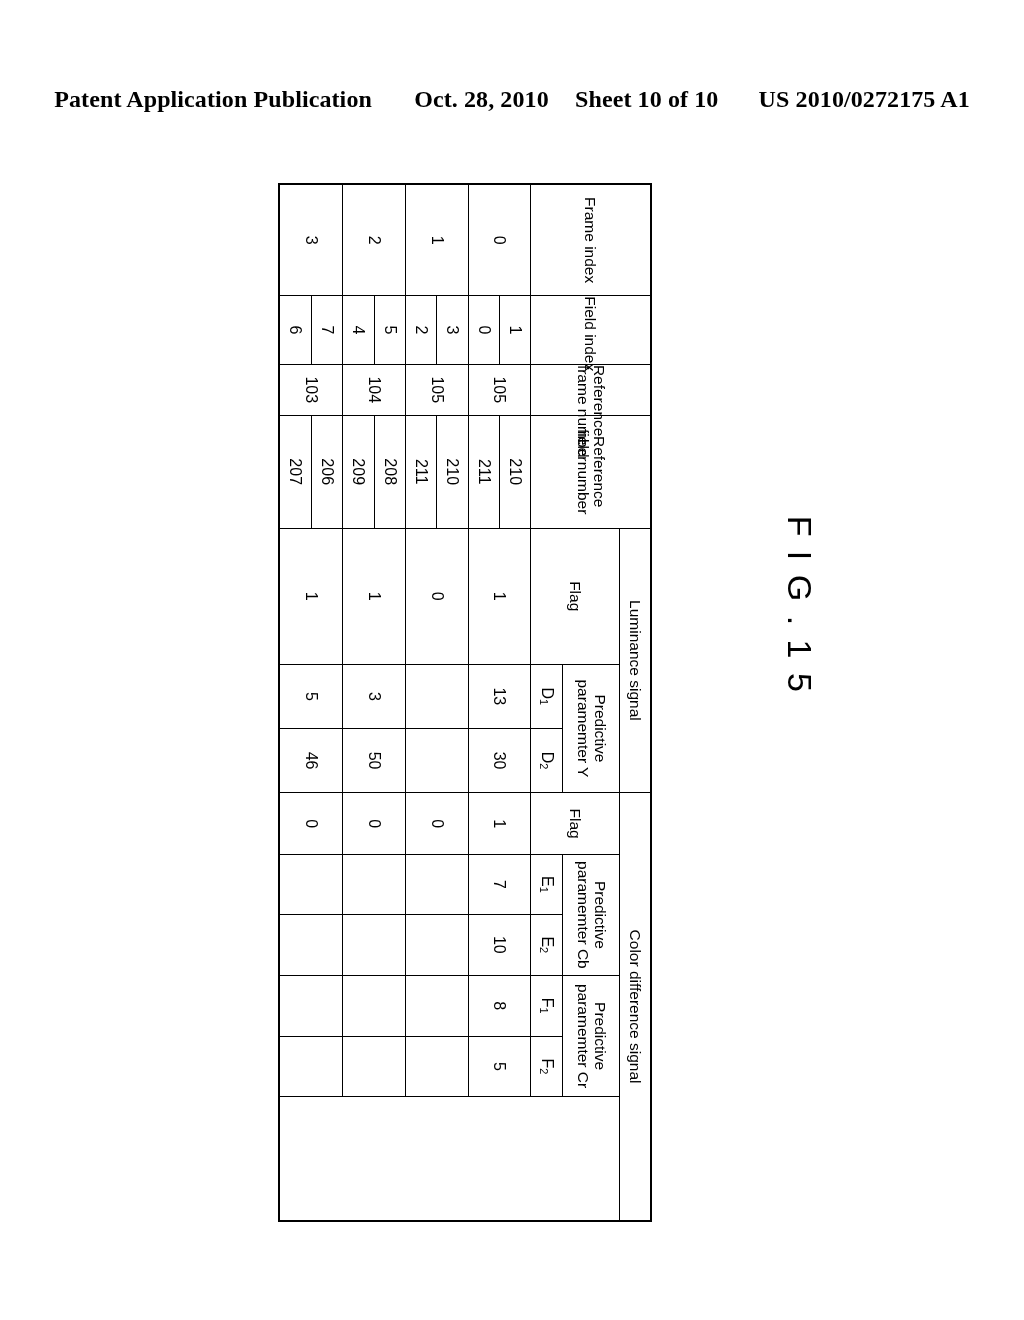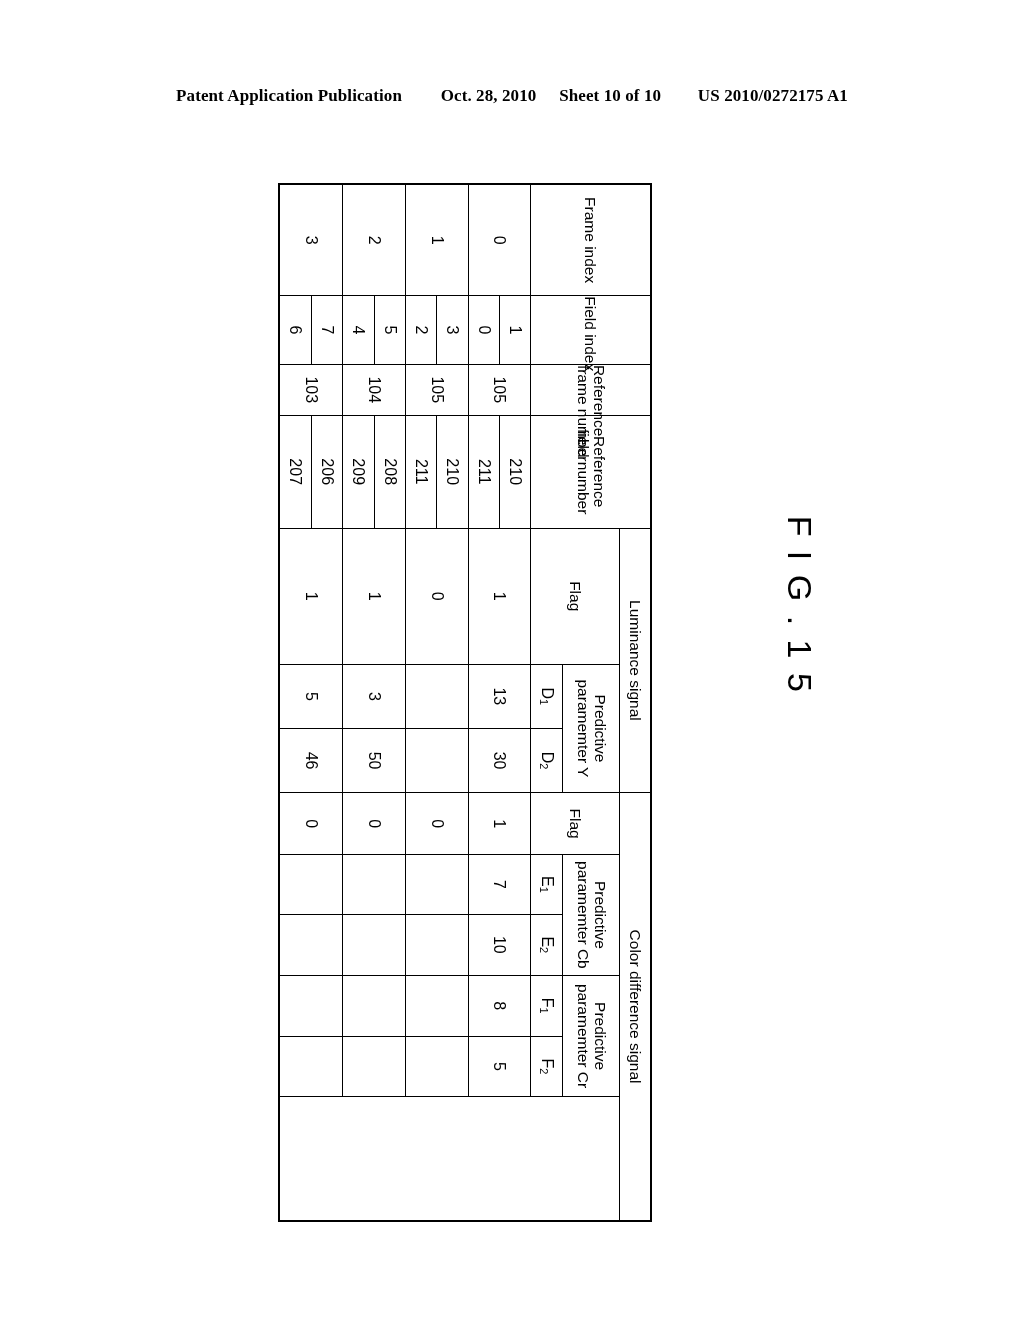--- a/index.html
+++ b/index.html
@@ -18,21 +18,21 @@
 
   
   #page-header {
     position: absolute;
     top: 86px;
     left: 0;
     width: 1024px;
     text-align: center;
     font-family: "Liberation Serif", serif;
     font-weight: bold;
-    font-size: 17px;
+    font-size: 24px;
     letter-spacing: 0.1px;
     white-space: nowrap;
   }
   #page-header .hdr-seg { display: inline-block; }
   #page-header .gap-lg { display: inline-block; width: 30px; }
   #page-header .gap-sm { display: inline-block; width: 14px; }
   #page-header .gap-md { display: inline-block; width: 28px; }
 
   
   

